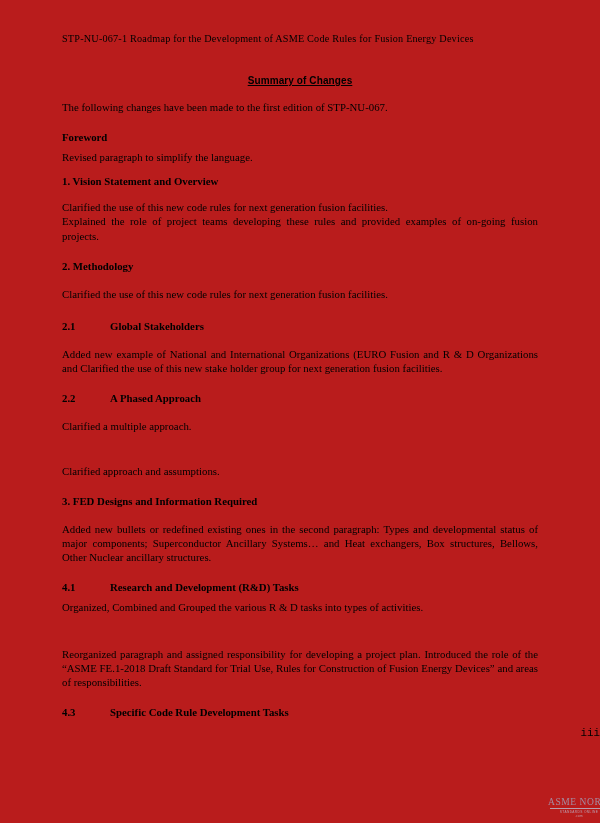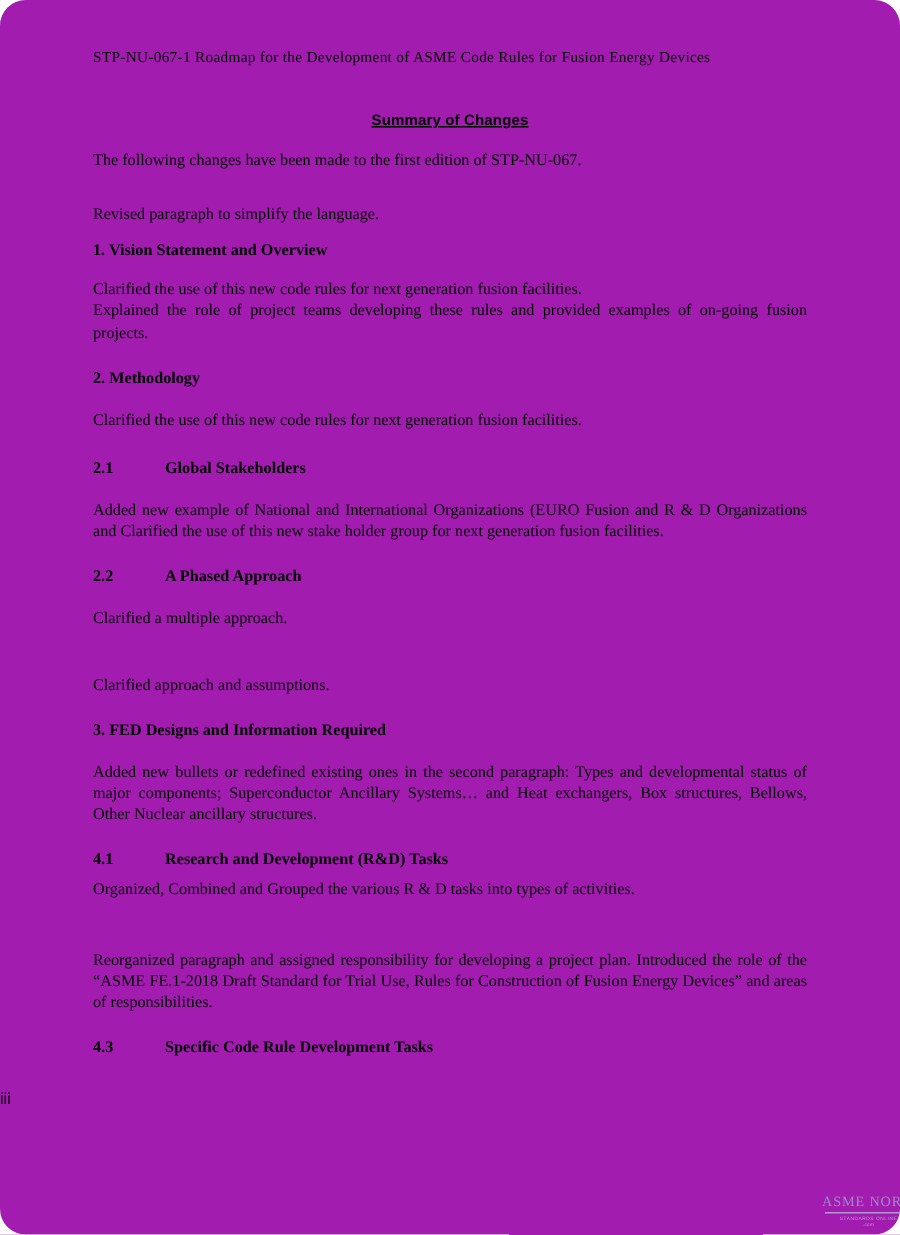--- a/index.html
+++ b/index.html
@@ -4,25 +4,24 @@
 <style>
   html, body {
     margin: 0;
     padding: 0;
     background: #ffffff;
   }
   .page {
     position: relative;
     width: 600px;
     height: 823px;
-    background: #a21caf;
+    background: #b91c1c;
     overflow: hidden;
     font-family: "Liberation Serif", "DejaVu Serif", serif;
     color: #000000;
-    border-radius: 17px;
   }
   .content {
     position: absolute;
     left: 62px;
     top: 0;
     width: 476px;
   }
   .running-head {
     font-family: "Liberation Serif", "DejaVu Serif", serif;
     font-size: 10.2px;
@@ -72,23 +71,23 @@
   .sp-12 { height: 12px; }
   .sp-14 { height: 14px; }
   .sp-16 { height: 16px; }
   .sp-18 { height: 18px; }
 
   .page-number {
     position: absolute;
     left: 0;
     right: 0;
     top: 727px;
-    text-align: left;
-    font-size: 10.8px;
-    font-family: Liberation Sans, sans-serif;
+    text-align: right;
+    font-size: 10.8px;
+    font-family: Liberation Mono, monospace;
   }
 
   .watermark {
     position: absolute;
     left: 548px;
     top: 797px;
     width: 62px;
     text-align: center;
     opacity: 0.72;
     pointer-events: none;
@@ -131,20 +130,21 @@
   <div class="content">
 
     <div class="running-head">STP-NU-067-1 Roadmap for the Development of ASME Code Rules for Fusion Energy Devices</div>
 
     <div class="doc-title">Summary of Changes</div>
 
     <div class="intro-para">The following changes have been made to the first edition of STP-NU-067.</div>
 
     <div class="sp-16"></div>
 
+    <div class="h-bold">Foreword</div>
     <div class="sp-6"></div>
     <div class="para">Revised paragraph to simplify the language.</div>
 
     <div class="sp-10"></div>
 
     <div class="h-bold">1. Vision Statement and Overview</div>
     <div class="sp-12"></div>
     <div class="para" style="white-space: pre-line;">Clarified the use of this new code rules for next generation fusion facilities.
 Explained the role of project teams developing these rules and provided examples of on-going fusion projects.</div>
 

